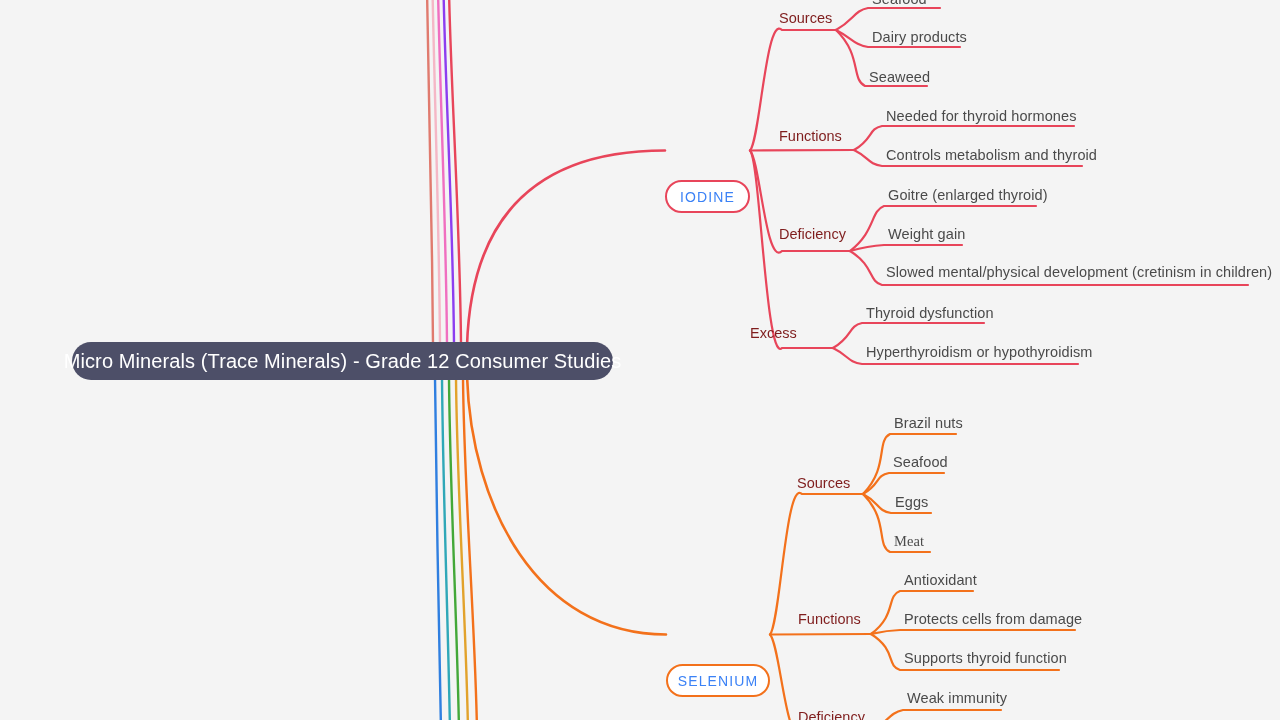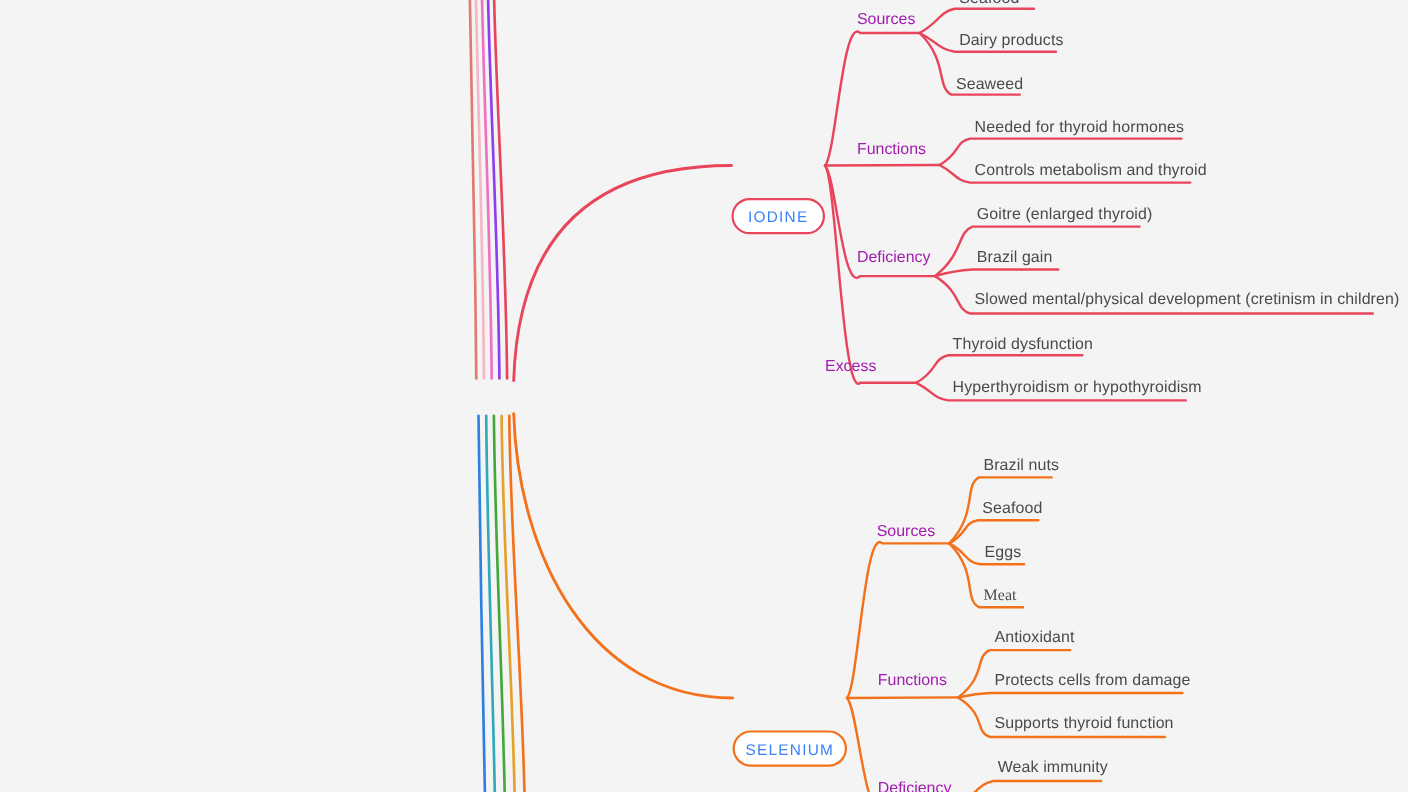--- a/index.html
+++ b/index.html
@@ -29,21 +29,21 @@
     position: absolute;
     white-space: nowrap;
     color: #4a4a4a;
     font-size: 14.5px;
     line-height: 1;
     letter-spacing: 0.1px;
   }
   .branch-label {
     position: absolute;
     white-space: nowrap;
-    color: #a21caf;
+    color: #7f1d1d;
     font-size: 14.5px;
     line-height: 1;
   }
   .root-node {
     position: absolute;
     background: #4d4f68;
     color: #ffffff;
     border-radius: 26px;
     display: flex;
     align-items: center;
@@ -108,33 +108,34 @@
       <path d="M 863 494 C 879.45 502.55, 877 510.72, 891 513 L 931 513" fill="none" stroke="#f3711b" stroke-width="2.2" stroke-linecap="round"></path>
       <path d="M 863 494 C 889 520.1, 876 545.04, 890 552 L 930 552" fill="none" stroke="#f3711b" stroke-width="2.2" stroke-linecap="round"></path>
       <path d="M 770 634.5 L 871 634" fill="none" stroke="#f3711b" stroke-width="2.2" stroke-linecap="round"></path>
       <path d="M 871 634 C 897 614.65, 886 596.16, 900 591 L 973 591" fill="none" stroke="#f3711b" stroke-width="2.2" stroke-linecap="round"></path>
       <path d="M 871 634 C 879.2 632.2, 886 630.48, 900 630 L 1075 630" fill="none" stroke="#f3711b" stroke-width="2.2" stroke-linecap="round"></path>
       <path d="M 871 634 C 896.8 650.2, 886 665.68, 900 670 L 1059 670" fill="none" stroke="#f3711b" stroke-width="2.2" stroke-linecap="round"></path>
       <path d="M 770 634.5 C 780 644.5, 786 749, 802 733 L 869 733" fill="none" stroke="#f3711b" stroke-width="2.2" stroke-linecap="round"></path>
       <path d="M 869 733 C 887.65 722.65, 889 712.76, 903 710 L 1001 710" fill="none" stroke="#f3711b" stroke-width="2.2" stroke-linecap="round"></path>
     </svg>
 
+  <div class="root-node" style="left: 72px; top: 342px; width: 541px; height: 38px; background: rgb(77, 79, 104); color: rgb(255, 255, 255);">Micro Minerals (Trace Minerals) - Grade 12 Consumer Studies</div>
 
   <div id="nodes">
       <div class="topic-node topic-iodine" style="left: 665px; top: 134px; width: 85px; height: 33px; border-color: rgb(232, 69, 90);">IODINE</div>
       <div class="branch-label" style="left: 779px; top: 11px;">Sources</div>
       <div class="node-label" style="left: 872px; top: -8px;">Seafood</div>
       <div class="node-label" style="left: 872px; top: 30px;">Dairy products</div>
       <div class="node-label" style="left: 869px; top: 70px;">Seaweed</div>
       <div class="branch-label" style="left: 779px; top: 129px;">Functions</div>
       <div class="node-label" style="left: 886px; top: 109px;">Needed for thyroid hormones</div>
       <div class="node-label" style="left: 886px; top: 148px;">Controls metabolism and thyroid</div>
       <div class="branch-label" style="left: 779px; top: 227px;">Deficiency</div>
       <div class="node-label" style="left: 888px; top: 188px; text-align: center;">Goitre (enlarged thyroid)</div>
-      <div class="node-label" style="left: 888px; top: 227px;">Brazil gain</div>
+      <div class="node-label" style="left: 888px; top: 227px;">Weight gain</div>
       <div class="node-label" style="left: 886px; top: 265px;">Slowed mental/physical development (cretinism in children)</div>
       <div class="branch-label" style="left: 750px; top: 326px;">Excess</div>
       <div class="node-label" style="left: 866px; top: 306px;">Thyroid dysfunction</div>
       <div class="node-label" style="left: 866px; top: 345px;">Hyperthyroidism or hypothyroidism</div>
       <div class="topic-node topic-selenium" style="left: 666px; top: 618px; width: 104px; height: 33px; border-color: rgb(243, 113, 27);">SELENIUM</div>
       <div class="branch-label" style="left: 797px; top: 476px;">Sources</div>
       <div class="node-label" style="left: 894px; top: 416px;">Brazil nuts</div>
       <div class="node-label" style="left: 893px; top: 455px;">Seafood</div>
       <div class="node-label" style="left: 895px; top: 495px;">Eggs</div>
       <div class="node-label" style="left: 894px; top: 534px; font-family: Liberation Serif, serif;">Meat</div>

